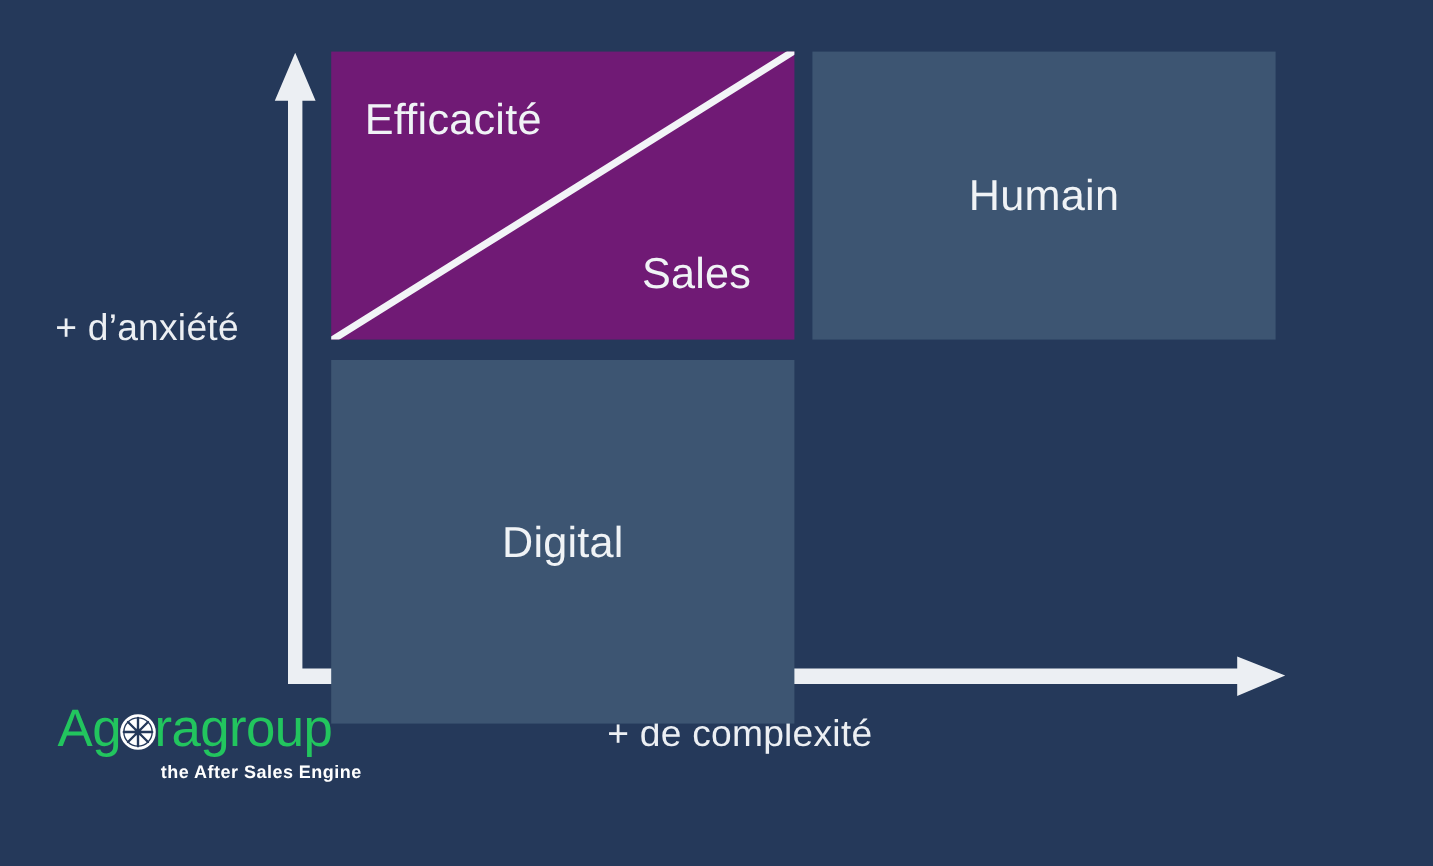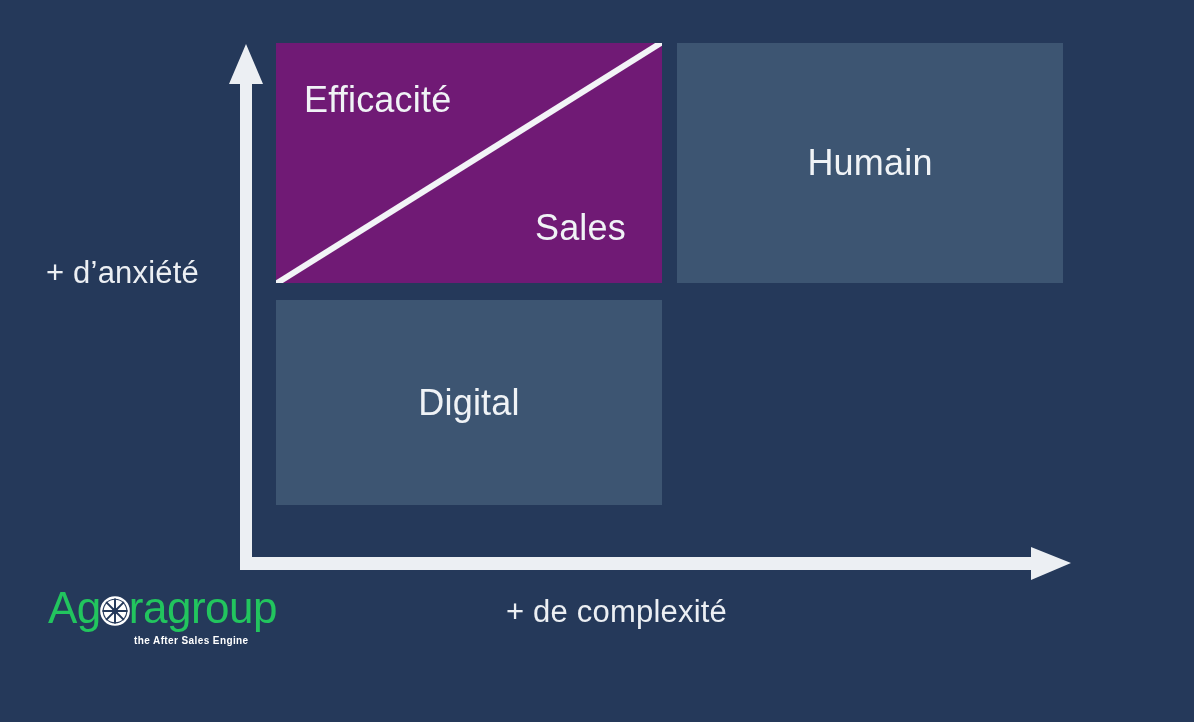--- a/index.html
+++ b/index.html
@@ -48,21 +48,21 @@
   
   .quadrant {
     position: absolute;
     overflow: hidden;
   }
   .quadrant.dark  { background: #3d5572; }
   .quadrant.light { background: #701a75; }
 
   #q-top-left     { left: 276px; top: 43px;  width: 386px; height: 240px; }
   #q-top-right    { left: 677px; top: 43px;  width: 386px; height: 240px; }
-  #q-bottom-left  { left: 276px; top: 300px; width: 386px; height: 205px; }
+  #q-bottom-left  { left: 276px; top: 300px; width: 386px; height: 303px; }
   #q-bottom-right { left: 677px; top: 300px; width: 386px; height: 245px; }
 
   
   .diagonal {
     position: absolute;
     left: -4px;
     top: -4px;
     width: calc(100% + 8px);
     height: calc(100% + 8px);
   }
@@ -108,21 +108,21 @@
     vertical-align: -3px;
     width: 30px;
     height: 30px;
     margin: 0 -1px;
   }
   #logo-tagline {
     position: absolute;
     left: 86px;
     top: 52px;
     color: #ffffff;
-    font-size: 10px;
+    font-size: 15px;
     font-weight: bold;
     letter-spacing: 0.4px;
     white-space: nowrap;
   }
 </style>
 </head>
 <body>
 
 <div id="stage">
 

